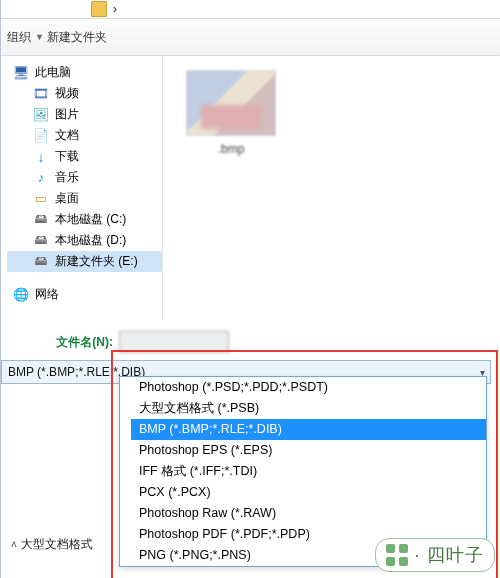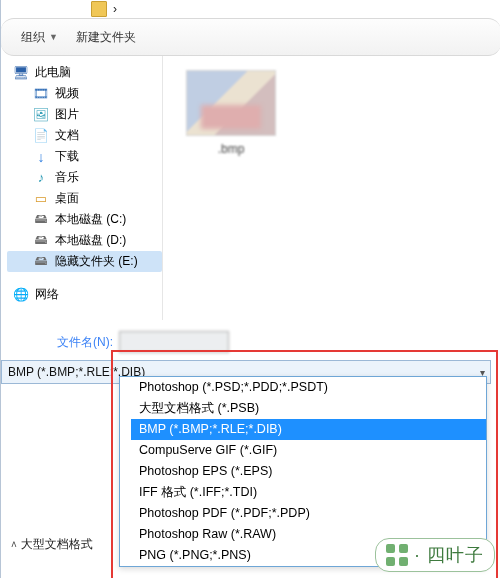--- a/index.html
+++ b/index.html
@@ -20,23 +20,22 @@
     background: #fff;
     border-left: 1px solid #b7c5d6;
   }
   .toolbar {
     height: 28px;
     border-top: 1px solid #d9d9d9;
     border-bottom: 1px solid #d9d9d9;
     background: linear-gradient(#fdfdfd,#f2f2f2);
     display: flex;
     align-items: center;
-    padding: 4px 20px;
-    gap: 18px;
-    border-radius: 13px;
+    padding: 4px 6px;
+    gap: 3px;
   }
   .toolbar-btn {
     color: #333;
     background: transparent;
     display: flex;
     align-items: center;
     gap: 4px;
     font-size: 12px;
   }
   .toolbar-btn .chev {
@@ -121,21 +120,22 @@
     display: flex;
     align-items: center;
     height: 24px;
     margin-bottom: 6px;
   }
   .form-row label {
     width: 112px;
     text-align: right;
     padding-right: 6px;
     font-size: 12px;
-    color: #3b82f6;
+    color: #15803d;
+    font-weight: bold;
   }
   .filename-val {
     height: 20px;
     width: 100px;
     border: 1px solid #aaa;
     background: #eceef0;
     filter: blur(1.6px);
     padding: 0 4px;
     font-size: 11px;
     color: #555;
@@ -300,21 +300,21 @@
       <div class="tree-item indent">
         <span class="icon ic-disk">🖴</span>
         <span>本地磁盘 (C:)</span>
       </div>
       <div class="tree-item indent">
         <span class="icon ic-disk">🖴</span>
         <span>本地磁盘 (D:)</span>
       </div>
       <div class="tree-item indent sel">
         <span class="icon ic-disk">🖴</span>
-        <span>隐藏文件夹 (E:)</span>
+        <span>新建文件夹 (E:)</span>
       </div>
       <div class="gap"></div>
       <div class="tree-item">
         <span class="icon ic-net">🌐</span>
         <span>网络</span>
       </div>
     </div>
 
     <div class="content">
       <div class="thumb-tile">
@@ -333,25 +333,25 @@
       <div class="filetype-sel">
         <span>BMP (*.BMP;*.RLE;*.DIB)</span>
         <span class="chev">▾</span>
       </div>
     </div>
 
     <div class="dropdown" id="format-dropdown">
         <div class="dropdown-item">Photoshop (*.PSD;*.PDD;*.PSDT)</div>
         <div class="dropdown-item">大型文档格式 (*.PSB)</div>
         <div class="dropdown-item hl">BMP (*.BMP;*.RLE;*.DIB)</div>
-        <div class="dropdown-item">CompuServe GIF (*.GIF)</div>
         <div class="dropdown-item">Photoshop EPS (*.EPS)</div>
         <div class="dropdown-item">IFF 格式 (*.IFF;*.TDI)</div>
+        <div class="dropdown-item">PCX (*.PCX)</div>
+        <div class="dropdown-item">Photoshop Raw (*.RAW)</div>
         <div class="dropdown-item">Photoshop PDF (*.PDF;*.PDP)</div>
-        <div class="dropdown-item">Photoshop Raw (*.RAW)</div>
         <div class="dropdown-item">PNG (*.PNG;*.PNS)</div>
       </div>
 
     <div class="red-box"></div>
   </div>
 
   <div class="hide-extra">
     <span class="chev">˄</span>
     <span>大型文档格式</span>
   </div>

